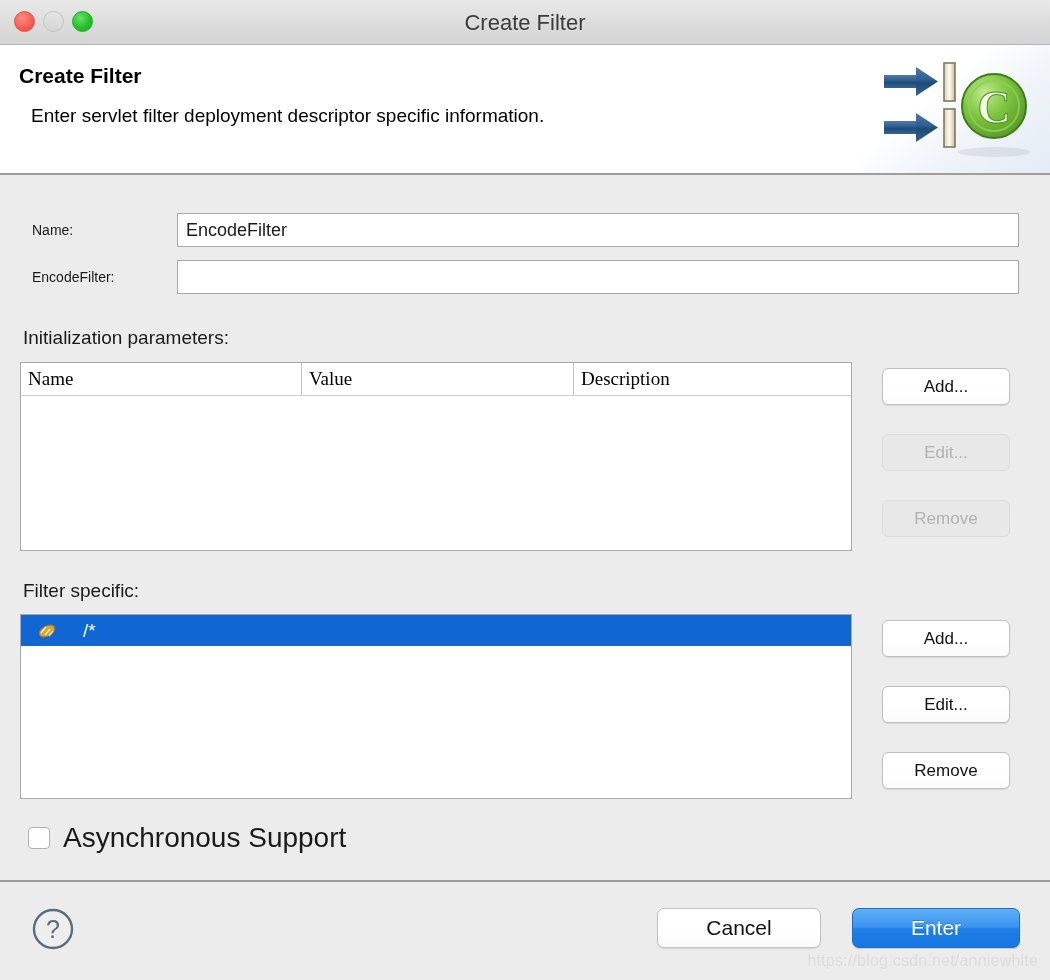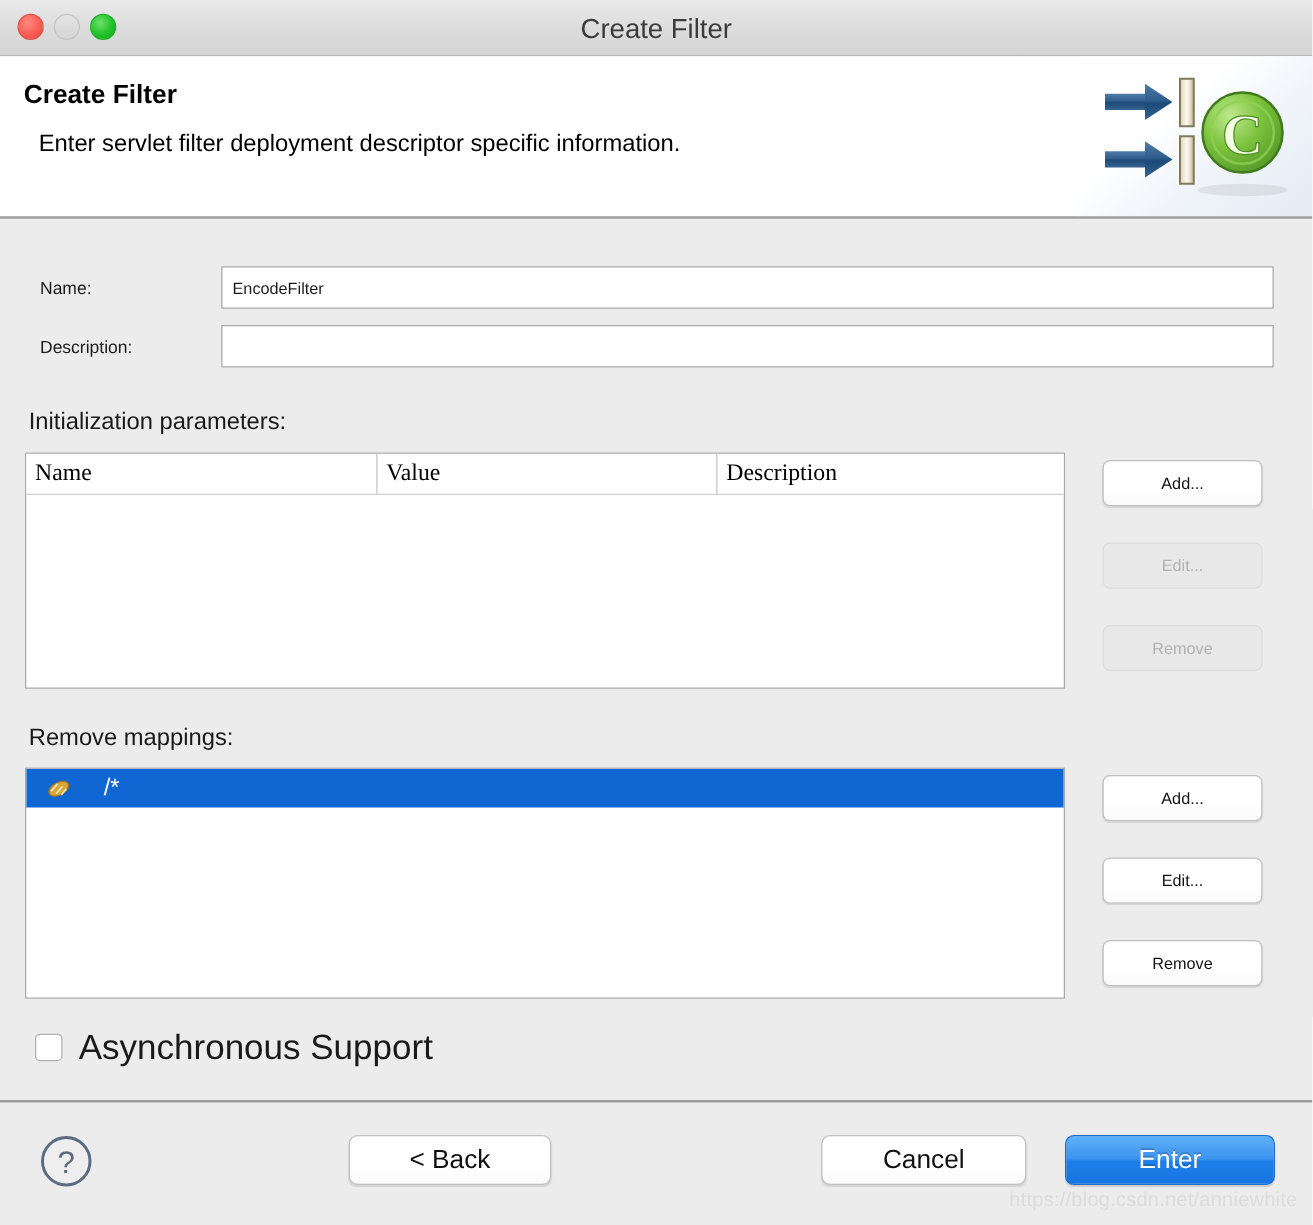--- a/index.html
+++ b/index.html
@@ -128,21 +128,21 @@
     top: 0;
     line-height: 34px;
   }
   .field-input {
     position: absolute;
     height: 34px;
     background: #ffffff;
     border: 1px solid #a8a8a8;
     box-sizing: border-box;
     font-family: "Liberation Sans", sans-serif;
-    font-size: 13px;
+    font-size: 18px;
     color: #1a1a1a;
     padding: 0 8px;
     outline: none;
     border-radius: 0;
   }
 
   .section-label {
     position: absolute;
     font-size: 19px;
     color: #1a1a1a;
@@ -201,21 +201,21 @@
     padding-left: 7px;
     white-space: nowrap;
   }
 
   
   .side-btn {
     position: absolute;
     width: 128px;
     height: 37px;
     font-family: "Liberation Sans", sans-serif;
-    font-size: 13px;
+    font-size: 17px;
     color: #111111;
     background: linear-gradient(to bottom, #ffffff 0%, #ffffff 55%, #fbfbfb 100%);
     border: 1px solid #c0c0c0;
     border-radius: 6px;
     box-shadow: 0 1px 1px rgba(0,0,0,0.10);
     box-sizing: border-box;
     cursor: default;
     padding: 0;
   }
   .side-btn.disabled {
@@ -355,40 +355,40 @@
   </div>
 
   <div id="body">
 
     <div class="field-row" style="left:0; top:36px; width:1050px;">
       <div class="field-label" style="left:32px;">Name:</div>
       <input class="field-input" style="left: 177px; width: 842px;" type="text" value="EncodeFilter">
     </div>
 
     <div class="field-row" style="left:0; top:83px; width:1050px;">
-      <div class="field-label" style="left:32px;">Description:</div>
+      <div class="field-label" style="left:32px;">EncodeFilter:</div>
       <input class="field-input" style="left: 177px; width: 842px;" type="text" value="">
     </div>
 
     <div class="section-label" style="left:23px; top:150px;">Initialization parameters:</div>
 
     <div class="table-box" style="left:20px; top:185px; width:832px; height:189px;">
       <div class="thead">
         <div class="th" style="left:0; width:280px;">Name</div>
         <div class="th sep" style="left:280px; width:272px;">Value</div>
         <div class="th sep" style="left:552px; width:262px;">Description</div>
       </div>
       <div class="tbody"></div>
     </div>
 
     <button class="side-btn" style="left:882px; top:191px;">Add...</button>
     <button class="side-btn disabled" style="left:882px; top:257px;">Edit...</button>
     <button class="side-btn disabled" style="left:882px; top:323px;">Remove</button>
 
-    <div class="section-label" style="left:23px; top:403px;">Remove mappings:</div>
+    <div class="section-label" style="left:23px; top:403px;">Filter specific:</div>
 
     <div class="table-box" style="left:20px; top:437px; width:832px; height:185px;">
       <div class="tbody">
         <div class="trow selected">
           <svg class="cell-icon" viewBox="0 0 20 20">
             <ellipse cx="10" cy="10" rx="8.5" ry="5" transform="rotate(-28 10 10)" fill="#d8a636" stroke="#a2761c" stroke-width="1"></ellipse>
             <path d="M4 12 L9 6 M8 14 L13 8 M12 15 L16 10" stroke="#fdf0c8" stroke-width="1.5" fill="none" opacity="0.85"></path>
           </svg>
           <span class="cell-pattern">/*</span>
         </div>
@@ -406,19 +406,18 @@
 
   </div>
 
   <div id="footer"></div>
 
   <svg id="help-icon" viewBox="0 0 44 44">
     <circle cx="22" cy="22" r="19" fill="#eeeeee" stroke="#5b6b80" stroke-width="2.4"></circle>
     <text x="22" y="31" text-anchor="middle" font-family="Liberation Sans, sans-serif" font-size="25" fill="#5b6b80">?</text>
   </svg>
 
-  <button class="footer-btn" style="left:279px; width:162px;">&lt; Back</button>
   <button class="footer-btn" style="left:657px; width:164px;">Cancel</button>
   <button class="footer-btn primary" style="left:852px; width:168px;">Enter</button>
 
   <div id="watermark">https://blog.csdn.net/anniewhite</div>
 
 </div>
 
 </body></html>

